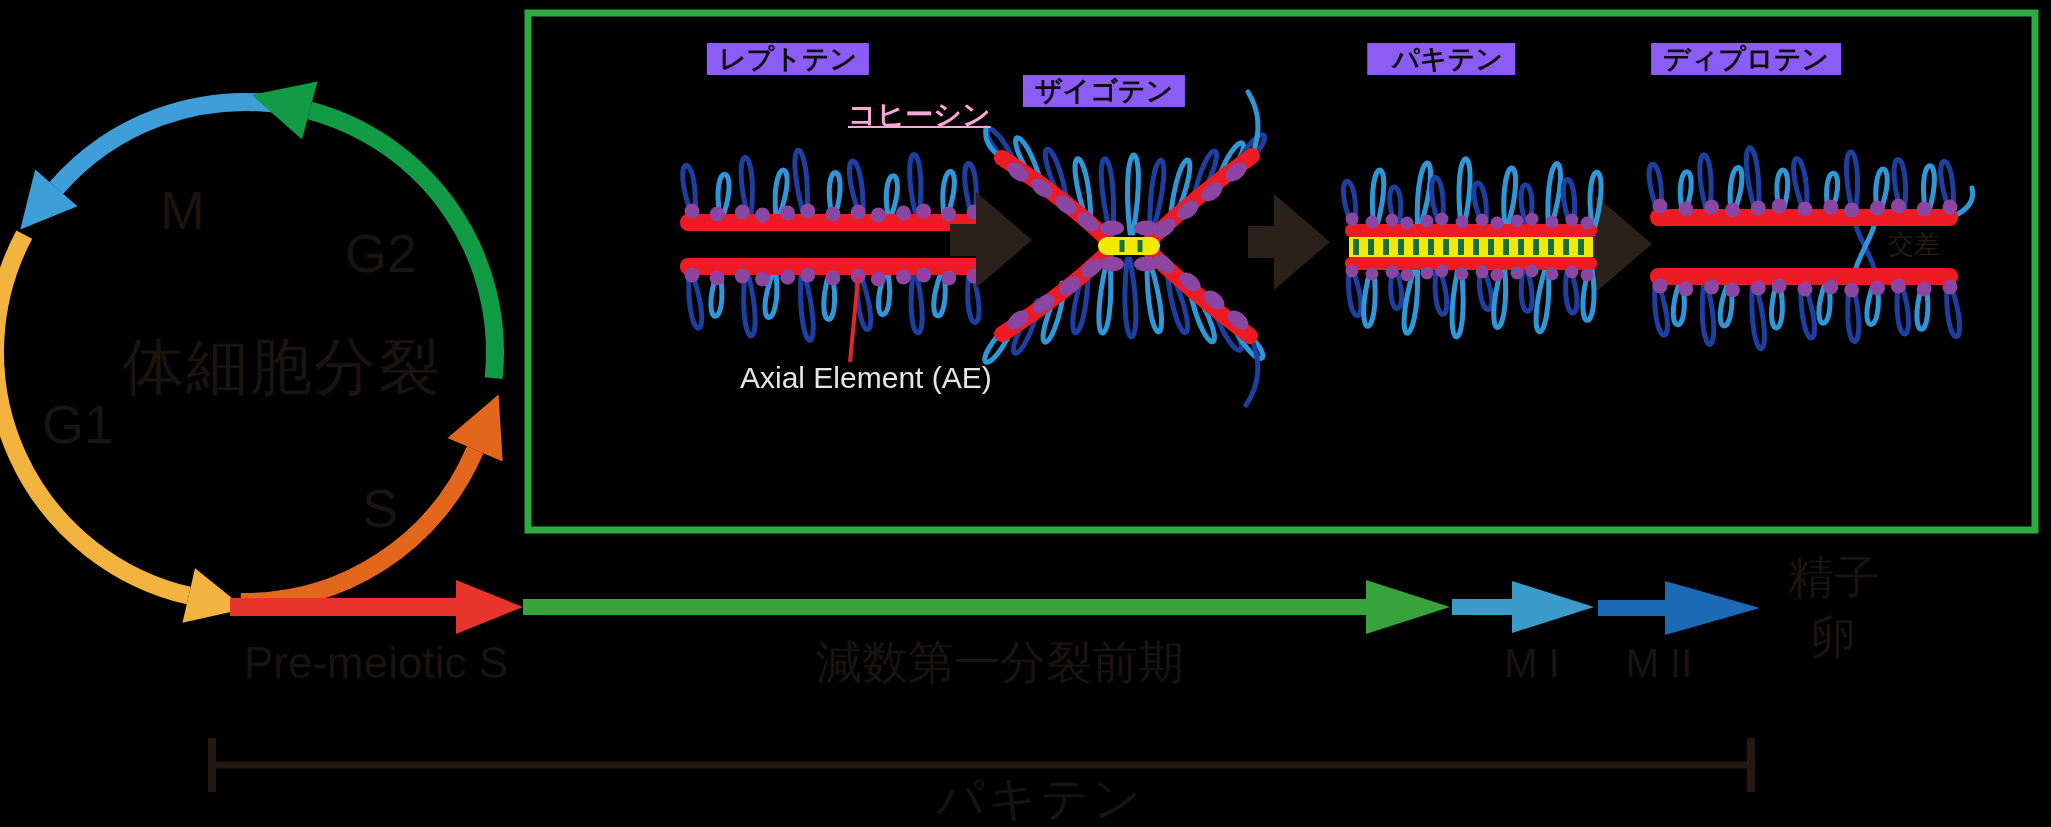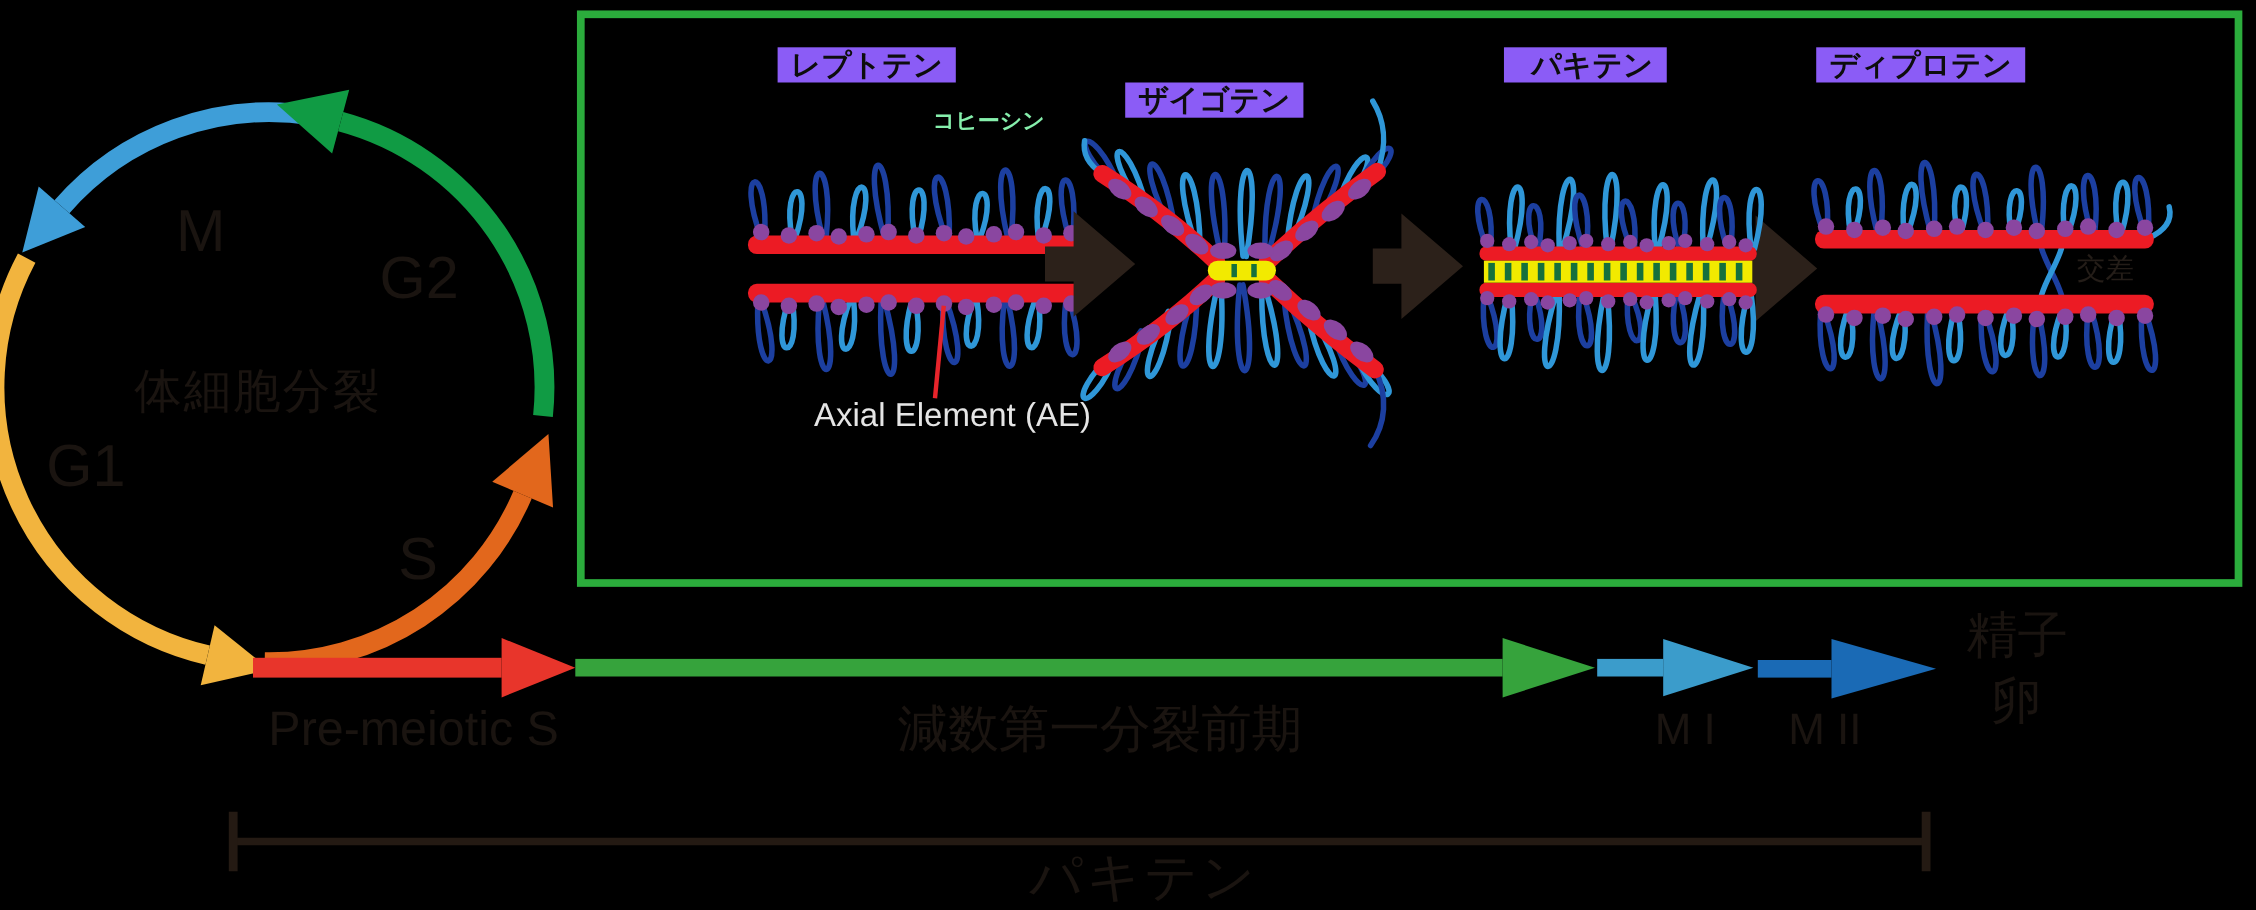--- a/index.html
+++ b/index.html
@@ -3,23 +3,23 @@
 <meta charset="utf-8">
 <style>
   html,body{margin:0;padding:0;background:#000;}
   #fig{position:relative;width:2051px;height:827px;background:#000;overflow:hidden;
        font-family:"Liberation Sans","DejaVu Sans",sans-serif;}
   #gfx{position:absolute;left:0;top:0;}
   .lbl{position:absolute;white-space:nowrap;color:#1a1410;line-height:1.05;}
   .ctr{transform:translateX(-50%);text-align:center;}
   .stage-label{background:#8b5cf6;color:#0d0d0d;padding:2px 12px;font-size:27px;font-weight:bold;}
   .cycle-phase{font-size:54px;}
-  .cycle-center{font-size:43px;letter-spacing:2px;}
+  .cycle-center{font-size:62px;letter-spacing:2px;}
   .tl{font-size:44px;}
-  .navy{color:#86efac;font-size:20px;font-weight:bold;}
+  .navy{color:#f9a8d4;font-size:28px;font-weight:bold;text-decoration:underline;}
   .red{color:#e5e5e5;font-size:30px;}
   .cross{color:#241D18;font-size:26px;}
   .bracket-lbl{font-size:48px;letter-spacing:3px;}
 </style>
 </head>
 <body>
 
 <div id="fig">
   <svg id="gfx" width="2051" height="827" viewBox="0 0 2051 827">
       <g>

